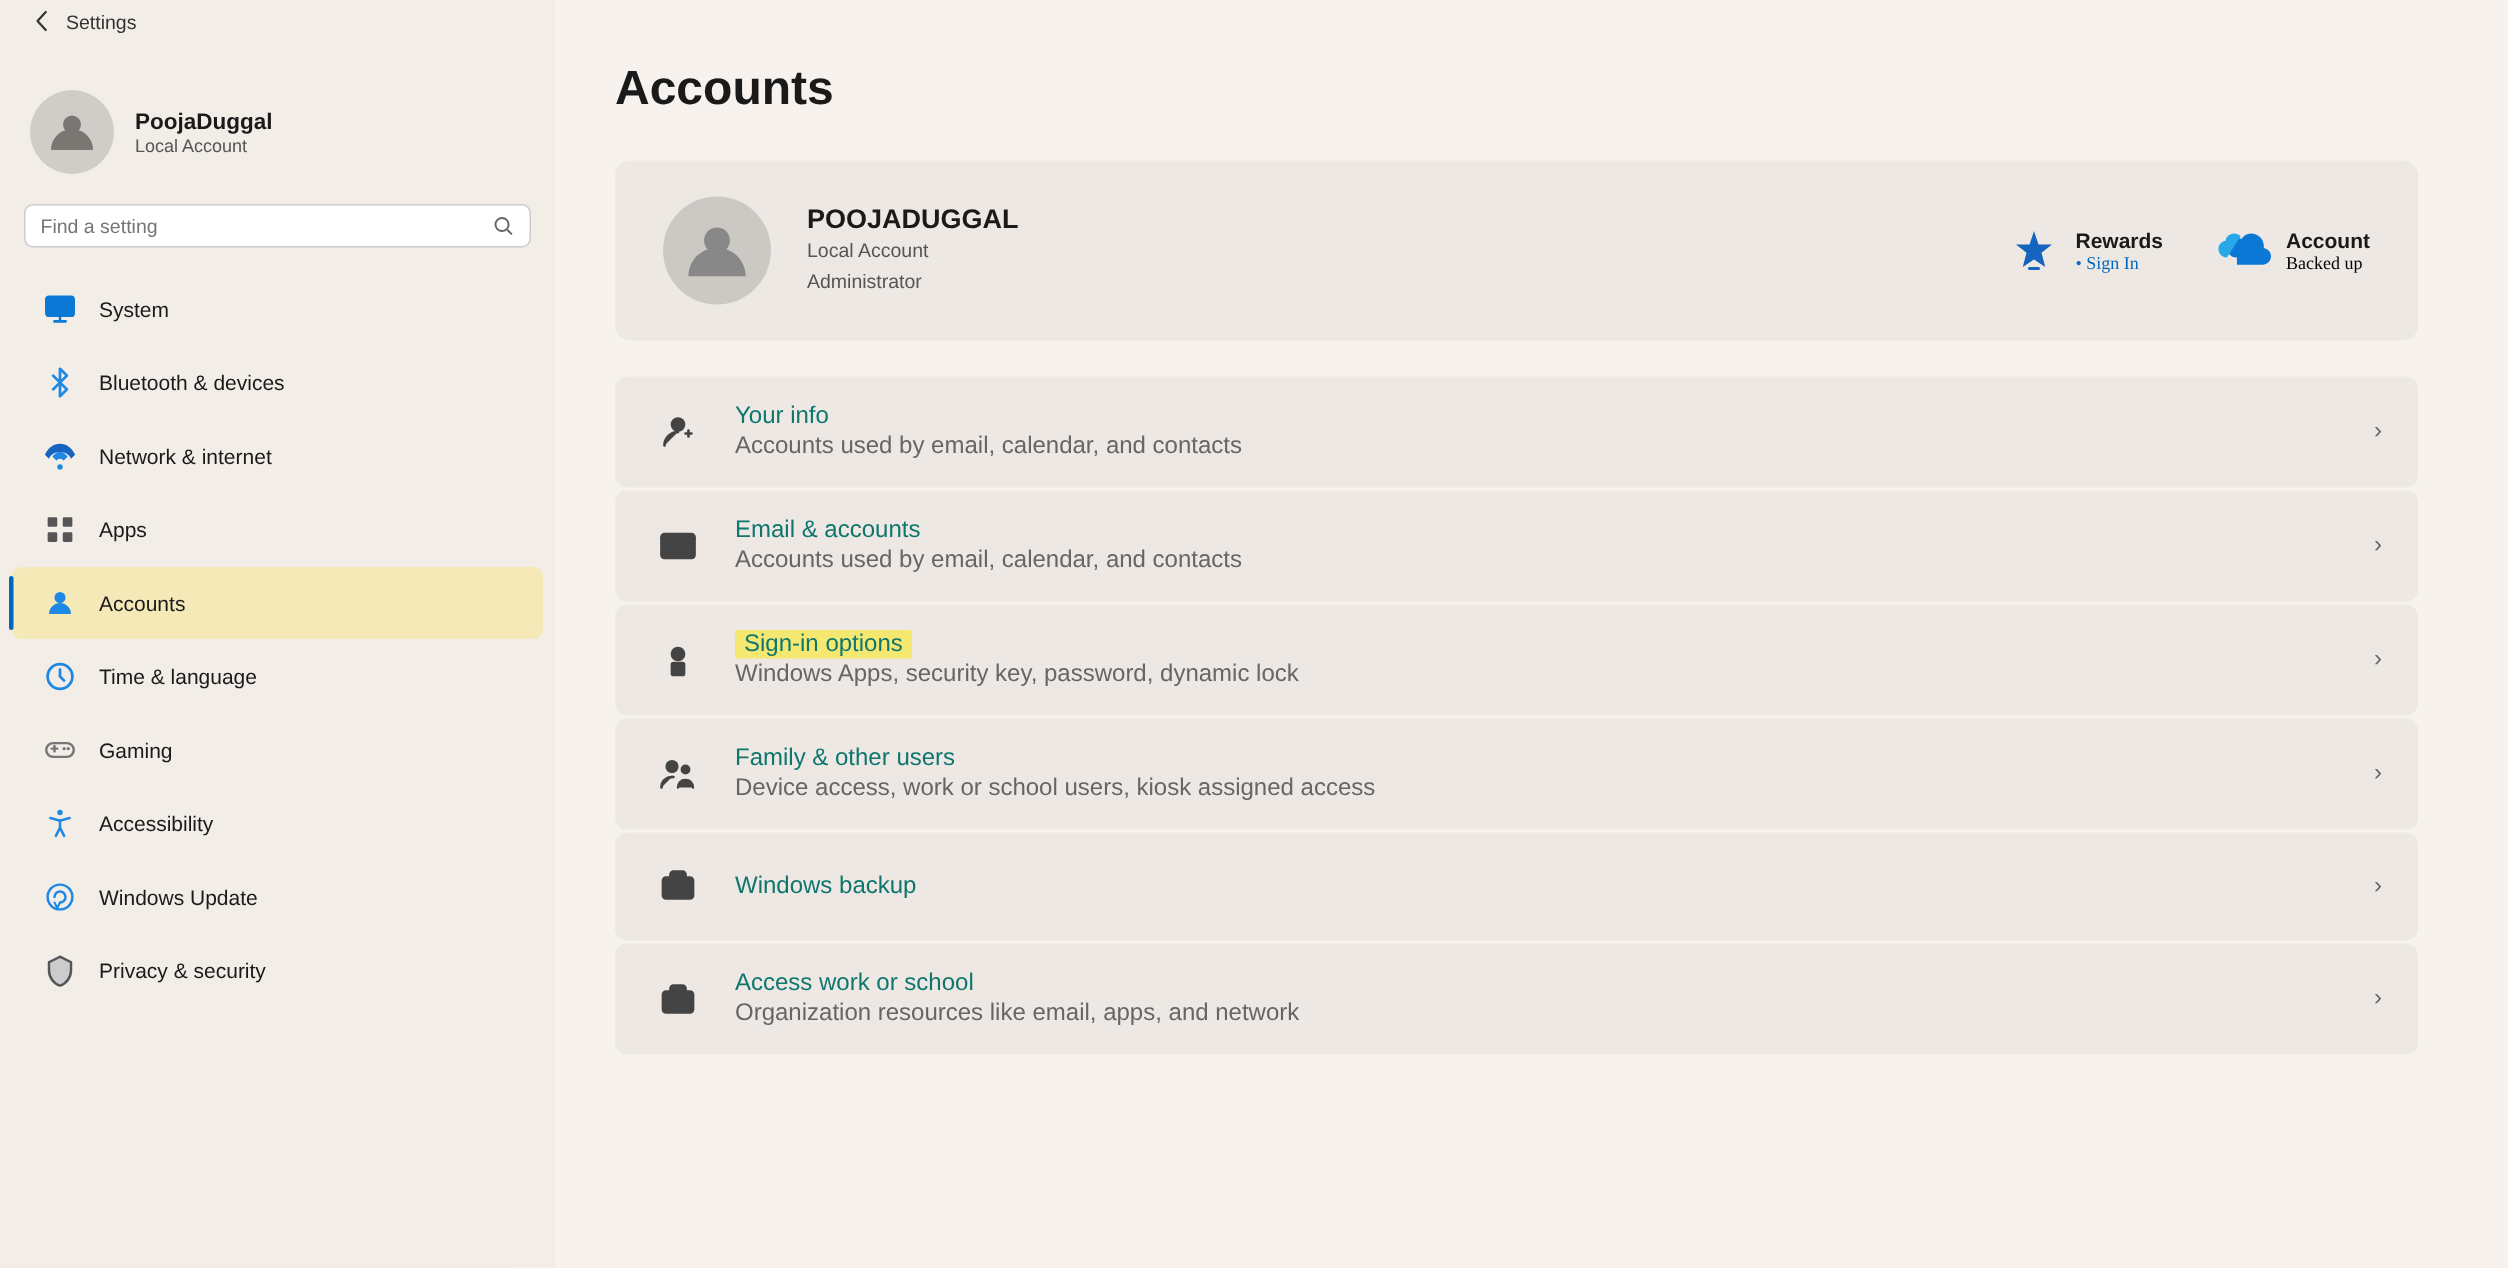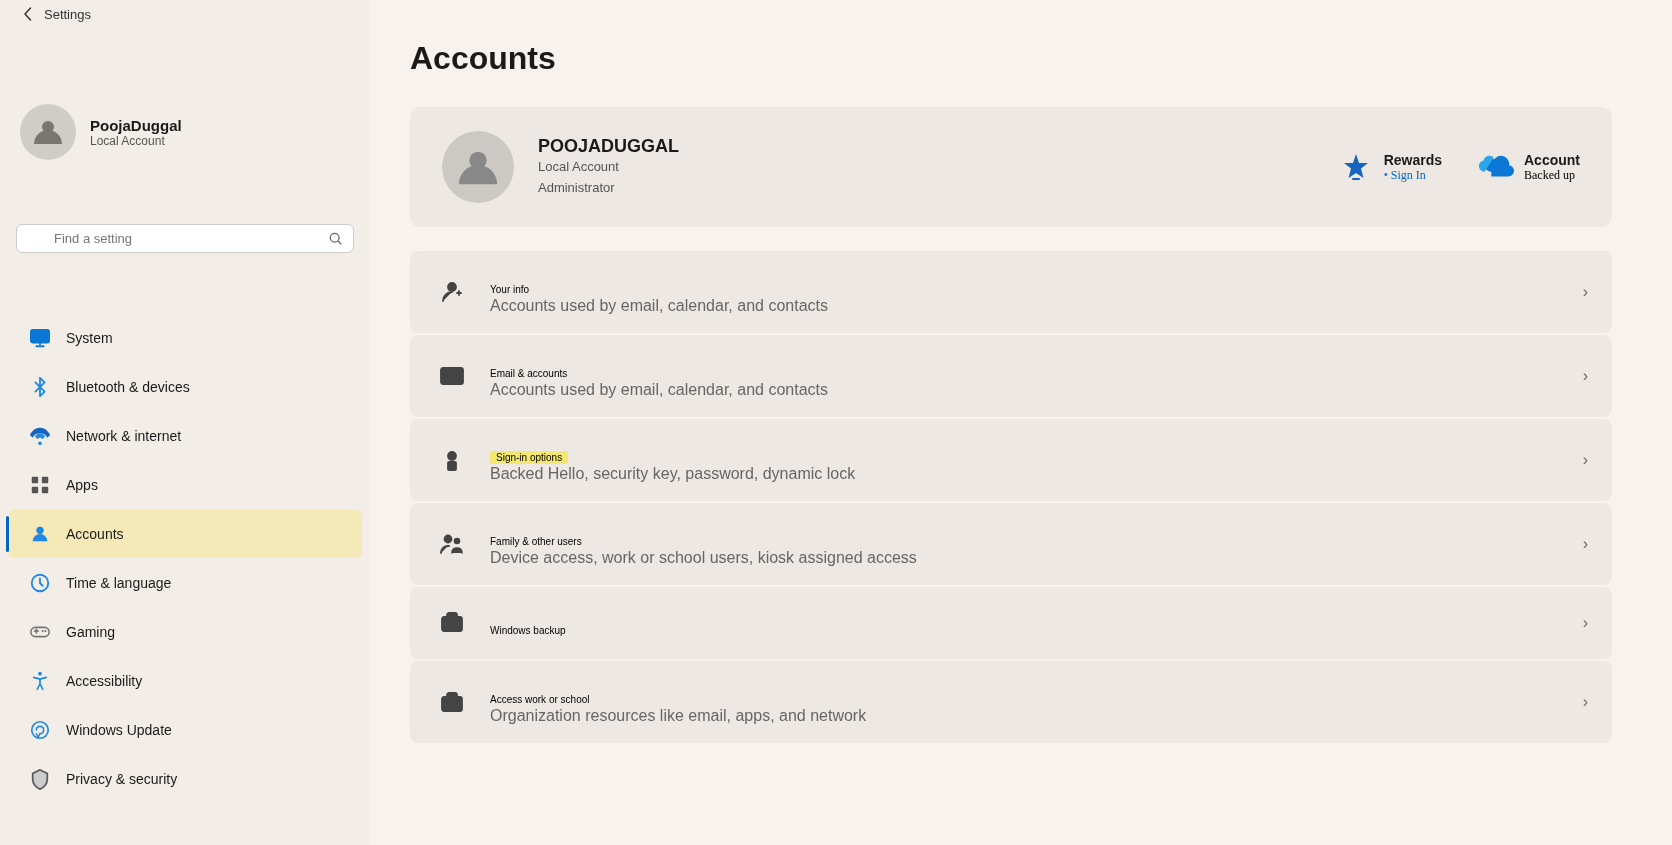--- a/index.html
+++ b/index.html
@@ -15,21 +15,20 @@
     
     .sidebar {
       width: 370px;
       min-width: 370px;
       background: #f3ede8;
       display: flex;
       flex-direction: column;
       padding: 0;
       height: 100%;
       overflow-y: auto;
-      gap: 44px;
     }
 
     .sidebar-header {
       display: flex;
       align-items: center;
       gap: 14px;
       padding: 28px 20px 20px 20px;
     }
 
     .sidebar-avatar {
@@ -87,21 +86,20 @@
       gap: 8px;
     }
 
     .search-box input {
       border: none;
       outline: none;
       font-size: 13px;
       background: transparent;
       color: #333;
       flex: 1;
-      margin-left: 27px;
     }
 
     .search-box svg {
       width: 14px;
       height: 14px;
       fill: #666;
     }
 
     .nav-item {
       display: flex;
@@ -264,24 +262,23 @@
       width: 26px;
       height: 26px;
       fill: #444;
     }
 
     .settings-item-text {
       flex: 1;
     }
 
     .settings-item-title {
-      font-size: 10px;
+      font-size: 16px;
       font-weight: 500;
-      color: #000000;
-      margin-top: 15px;
+      color: #0f766e;
     }
 
     .settings-item-sub {
       font-size: 16px;
       color: #666;
       margin-top: 2px;
     }
 
     .settings-item-chevron {
       color: #666;
@@ -518,21 +515,21 @@
         <svg viewBox="0 0 26 26" width="26" height="26" fill="none">
           <circle cx="13" cy="9" r="4" stroke="#444" stroke-width="1.8"></circle>
           <rect x="9" y="15" width="8" height="8" rx="1" stroke="#444" stroke-width="1.8"></rect>
           <line x1="13" y1="18" x2="13" y2="20" stroke="#444" stroke-width="1.8" stroke-linecap="round"></line>
         </svg>
       </div>
       <div class="settings-item-text">
         <div class="settings-item-title">
           <span style="background:#f5e870; padding: 1px 6px; border-radius: 2px;">Sign-in options</span>
         </div>
-        <div class="settings-item-sub">Backed Hello, security key, password, dynamic lock</div>
+        <div class="settings-item-sub">Windows Apps, security key, password, dynamic lock</div>
       </div>
       <div class="settings-item-chevron">›</div>
     </div>
 
     <div class="settings-item">
       <div class="settings-item-icon">
         <svg viewBox="0 0 26 26" width="26" height="26" fill="none">
           <circle cx="9" cy="8" r="3.5" stroke="#444" stroke-width="1.8"></circle>
           <path d="M2 22c0-4 3-7 7-7" stroke="#444" stroke-width="1.8" stroke-linecap="round"></path>
           <circle cx="18" cy="10" r="2.5" stroke="#444" stroke-width="1.6"></circle>

